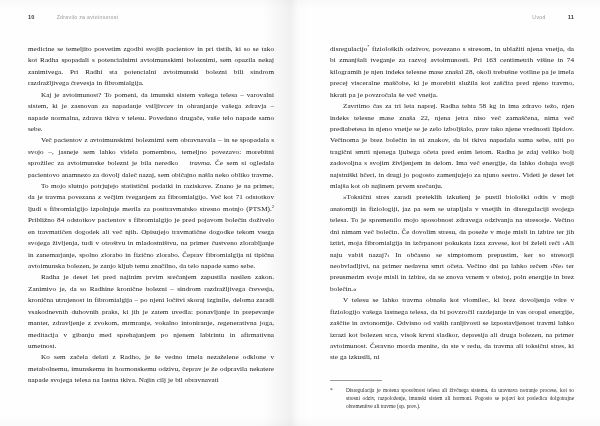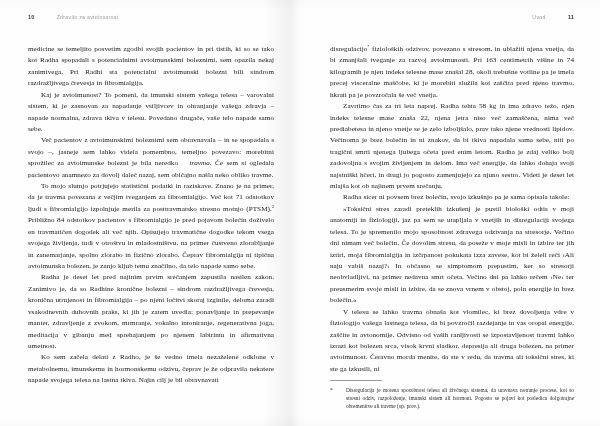--- a/index.html
+++ b/index.html
@@ -186,21 +186,20 @@
       <span class="head-title">Uvod</span>
       <span class="folio">11</span>
     </div>
 
     <div class="body-text">
 
       <p class="noindent"><span>disregulacijo</span><sup>*</sup><span> fizioloških odzivov, povezano s stresom, in ublažiti njena vnetja, da bi zmanjšali tveganje za razvoj avtoimunosti. Pri 163 centimetrih višine in 74 kilogramih je njen indeks telesne mase znašal 28, okoli trebušne votline pa je imela precej visceralne maščobe, ki je morebiti služila kot zaščita pred njeno travmo, hkrati pa je povzročala še več vnetja.</span></p>
 
       <p class="indent">Zavrtimo čas za tri leta naprej. Radha tehta 58 kg in ima zdravo težo, njen indeks telesne mase znaša 22, njena jetra niso več zamaščena, nima več prediabetesa in njeno vnetje se je zelo izboljšalo, prav tako njene vrednosti lipidov. Večinoma je brez bolečin in ni znakov, da bi tkiva napadala sama sebe, niti po tragični smrti njenega ljubega očeta pred enim letom. Radha je zdaj veliko bolj zadovoljna s svojim življenjem in delom. Ima več energije, da lahko dohaja svoji najstniški hčeri, in drugi jo pogosto zamenjujejo za njuno sestro. Videti je deset let mlajša kot ob najinem prvem srečanju.</p>
 
-      <p class="indent">Radha sicer ni povsem brez bolečin, svojo izkušnjo pa je sama opisala takole:</p>
 
       <p class="indent">»Toksični stres zaradi preteklih izkušenj je pustil biološki odtis v moji anatomiji in fiziologiji, jaz pa sem se utapljala v vnetjih in disregulaciji svojega telesa. To je spremenilo mojo sposobnost zdravega odzivanja na stresorje. Večino dni nimam več bolečin. Če dovolim stresu, da poseže v moje misli in izbire ter jih iztiri, moja fibromialgija in izčrpanost pokukata izza zavese, kot bi želeli reči ›Ali naju vabiš nazaj?‹ In občasno se simptomom prepustim, ker so stresorji neobvladljivi, na primer nedavna smrt očeta. Večino dni pa lahko rečem ›Ne‹ ter preusmerim svoje misli in izbire, da se znova vrnem v obstoj, poln energije in brez bolečin.«</p>
 
       <p class="indent">V telesu se lahko travma obnaša kot vlomilec, ki brez dovoljenja vdre v fiziologijo vašega lastnega telesa, da bi povzročil razdejanje in vas oropal energije, zaščite in avtonomije. Odvisno od vaših ranljivosti se izpostavljenost travmi lahko izrazi kot bolezen srca, visok krvni sladkor, depresija ali druga bolezen, na primer avtoimunost. Čeravno morda menite, da ste v redu, da travma ali toksični stres, ki ste ga izkusili, ni</p>
 
     </div>
 
     <div class="footnote-zone">
       <div class="footnote-rule"></div>
       <div class="footnote">

